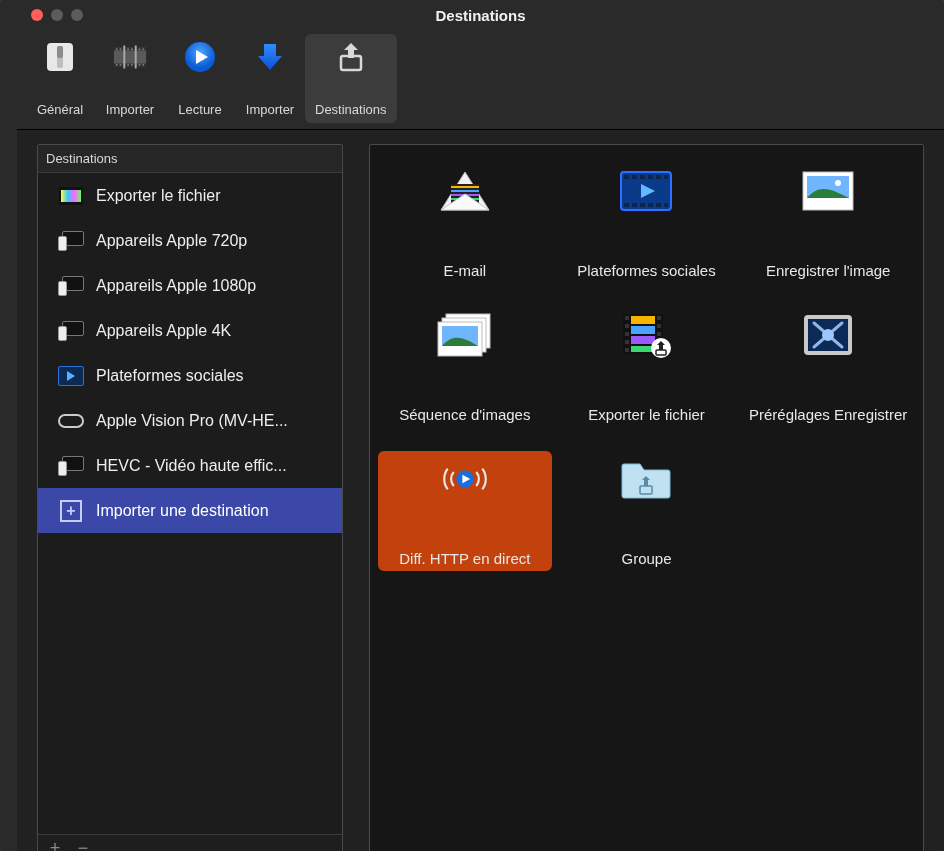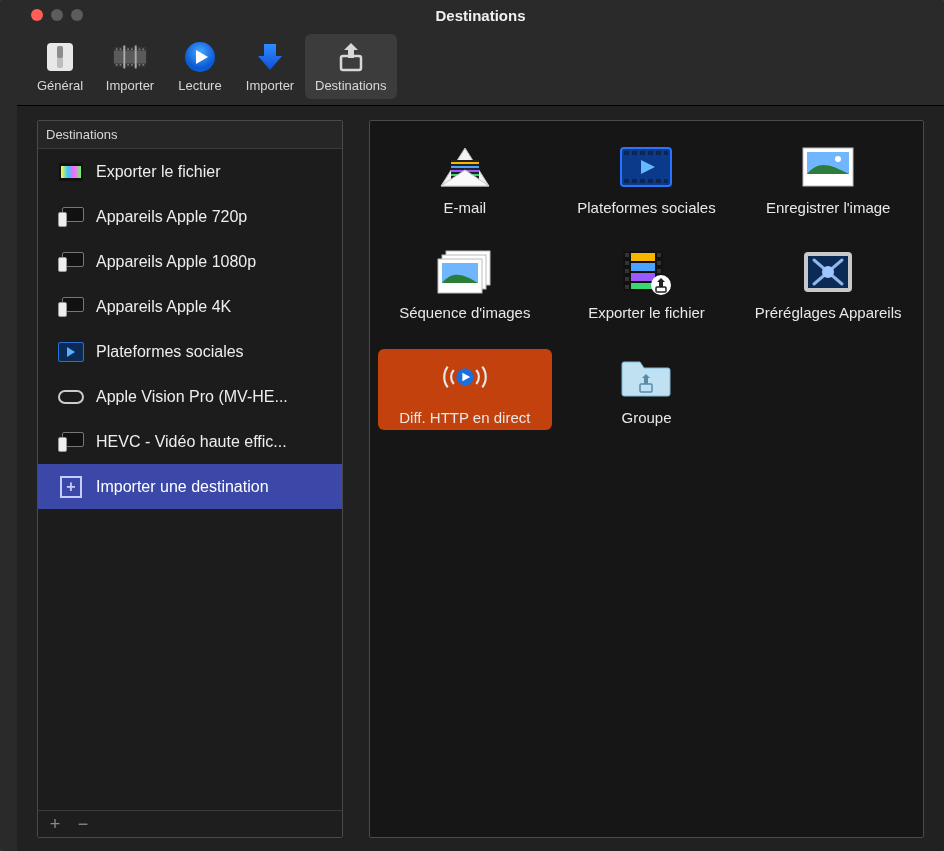--- a/index.html
+++ b/index.html
@@ -53,20 +53,21 @@
   }
   .tool {
     display: flex;
     flex-direction: column;
     align-items: center;
     justify-content: flex-start;
     padding: 4px 10px 6px 10px;
     border-radius: 6px;
     cursor: pointer;
     min-width: 70px;
+    gap: 24px;
   }
   .tool.active { background: #3c3c3c; }
   .tool .lbl { font-size: 13px; color: #d8d8d8; margin-top: 2px; }
   .tool-icon {
     width: 38px; height: 38px;
     display: flex; align-items: center; justify-content: center;
   }
 
   .content {
     display: flex;
@@ -161,20 +162,21 @@
   .cell-icon {
     width: 64px; height: 48px;
     display: flex; align-items: center; justify-content: center;
     margin-bottom: 8px;
   }
   .cell-lbl {
     font-size: 15px;
     color: #e8e8e8;
     text-align: center;
     white-space: nowrap;
+    margin-top: 39px;
   }
 
   
   .film-strip {
     width: 24px; height: 18px;
     background: linear-gradient(90deg,#ff3,#3cf,#f6f,#6f6);
     border: 2px solid #111;
     position: relative;
   }
   .film-strip::before, .film-strip::after {
@@ -500,21 +502,21 @@
             <svg width="56" height="48" viewBox="0 0 56 48">
               <rect x="4" y="4" width="48" height="40" rx="4" fill="#c9c9c9"></rect>
               <rect x="8" y="8" width="40" height="32" fill="#0b2a55"></rect>
               <g stroke="#8fb6e6" stroke-width="3" stroke-linecap="round">
                 <line x1="14" y1="12" x2="42" y2="36"></line>
                 <line x1="42" y1="12" x2="14" y2="36"></line>
               </g>
               <circle cx="28" cy="24" r="6" fill="#9ec7ff"></circle>
             </svg>
           </div>
-          <div class="cell-lbl">Préréglages Appareils</div>
+          <div class="cell-lbl">Préréglages Enregistrer</div>
         </div>
 
         <div class="cell selected">
           <div class="cell-icon">
             <svg width="74" height="40" viewBox="0 0 74 40">
               <g stroke="#e8e8e8" stroke-width="2.5" fill="none">
                 <path d="M17 8 A20 20 0 0 0 17 32"></path>
                 <path d="M24 12 A12 12 0 0 0 24 28"></path>
                 <path d="M57 8 A20 20 0 0 1 57 32"></path>
                 <path d="M50 12 A12 12 0 0 1 50 28"></path>

